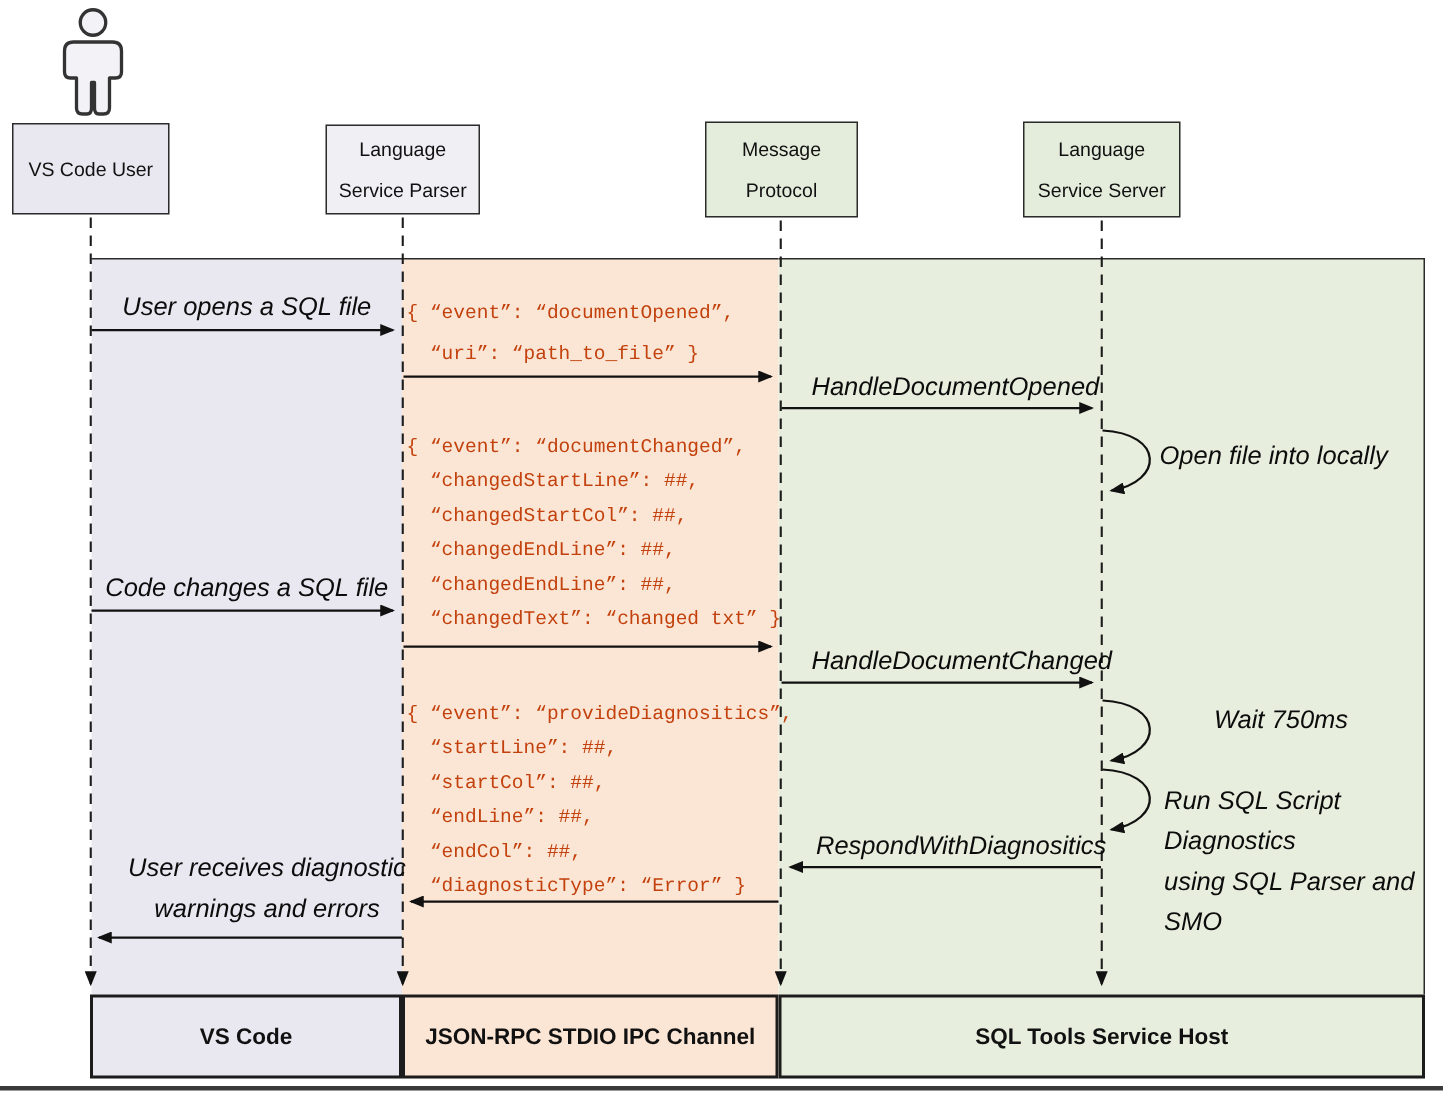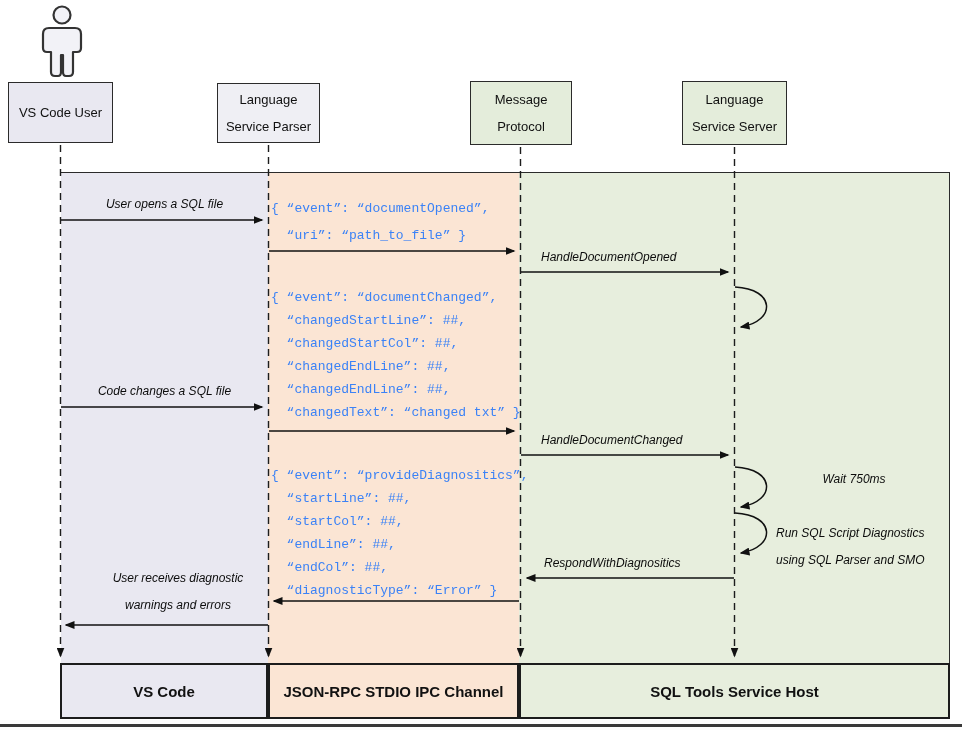--- a/index.html
+++ b/index.html
@@ -19,25 +19,25 @@
   .hbox-protocol{left:470px;top:81px;width:102px;height:64px;background:#e4eddb;}
   .hbox-server{left:682px;top:81px;width:105px;height:64px;background:#e4eddb;}
   
   .bbox{position:absolute;top:663px;height:56px;box-sizing:border-box;border:2px solid #1c1c1c;
         display:flex;align-items:center;justify-content:center;font-weight:bold;font-size:15px;}
   .bbox-vscode{left:60px;width:208px;background:#e9e8f1;}
   .bbox-ipc{left:268px;width:251px;background:#fbe5d4;}
   .bbox-host{left:519px;width:431px;background:#e7eedd;}
   .bottom-rule{position:absolute;left:0;top:724px;width:962px;height:2.5px;background:#3a3a3a;}
   
-  .lbl{position:absolute;font-style:italic;font-size:12px;color:#0c0c0c;line-height:27px;}
+  .lbl{position:absolute;font-style:italic;font-size:17px;color:#0c0c0c;line-height:27px;}
   .lbl.center{text-align:center;}
   
   .json{position:absolute;left:271px;font-family:"Liberation Mono","DejaVu Sans Mono",monospace;
-        font-size:13px;color:#3b82f6;}
+        font-size:13px;color:#c2410c;}
   .json div{white-space:pre;}
   .lh27 div{line-height:27px;}
   .lh23 div{line-height:23px;}
   svg.overlay{position:absolute;left:0;top:0;z-index:3;pointer-events:none;}
   .band,.hbox,.bbox{z-index:1;}
   .lbl,.json{z-index:4;}
 </style>
 </head>
 <body>
 
@@ -113,20 +113,21 @@
   <div class="lbl center" style="left:61px;top:378px;width:207px;">Code changes a SQL file</div>
   <div class="lbl center" style="left:61px;top:565px;width:234px;">
     <div>User receives diagnostic</div>
     <div>warnings and errors</div>
   </div>
   <div class="lbl" style="left:541px;top:244px;">HandleDocumentOpened</div>
   <div class="lbl" style="left:541px;top:427px;">HandleDocumentChanged</div>
   <div class="lbl" style="left:544px;top:550px;">RespondWithDiagnositics</div>
 
   <div class="lbl" style="left:773px;top:290px;">
+    <div>Open file into locally</div>
   </div>
   <div class="lbl center" style="left:770px;top:466px;width:168px;">
     <div>Wait 750ms</div>
   </div>
   <div class="lbl" style="left:776px;top:520px;">
     <div>Run SQL Script Diagnostics</div>
     <div>using SQL Parser and SMO</div>
   </div>
 
   <div class="json lh27" style="top:195px;">

